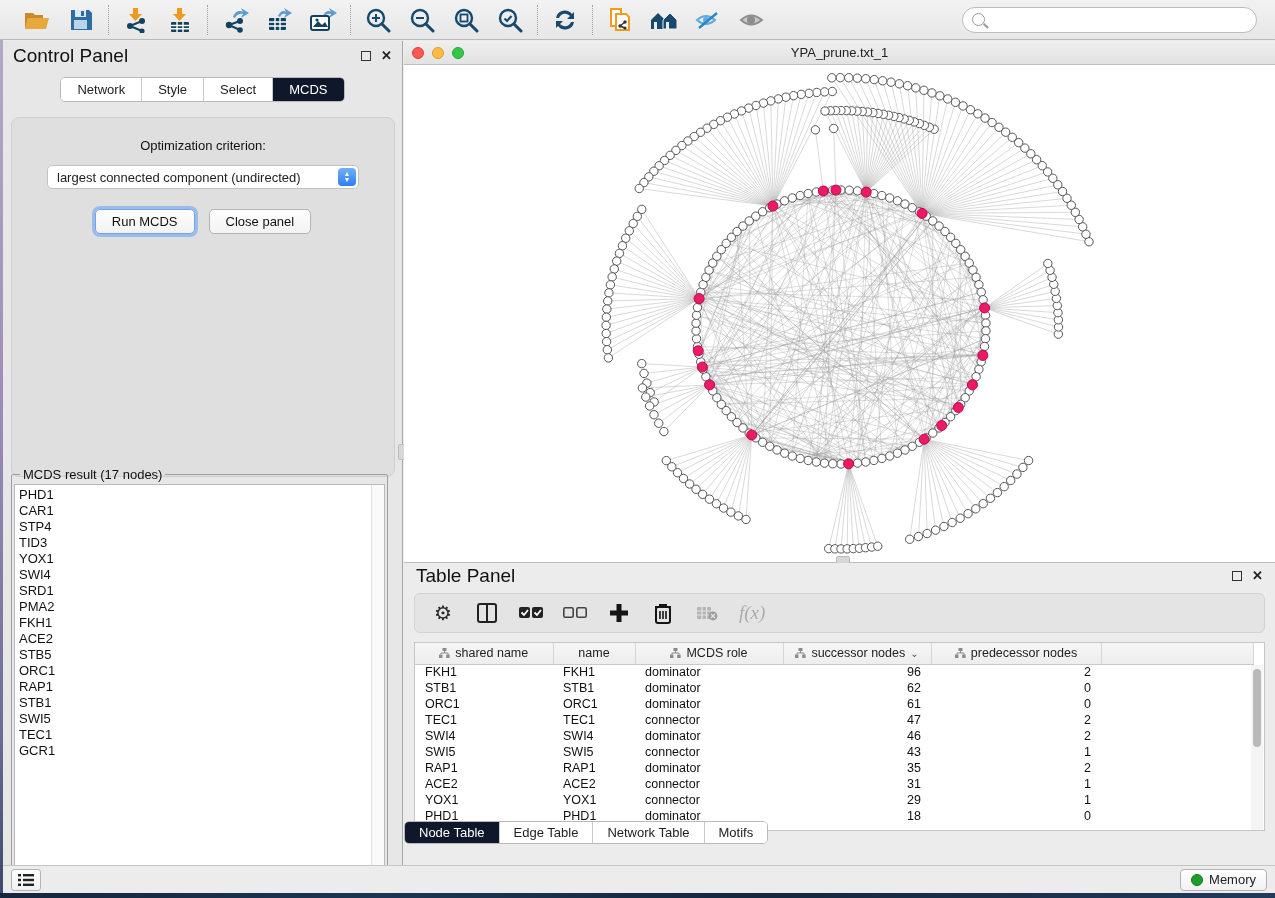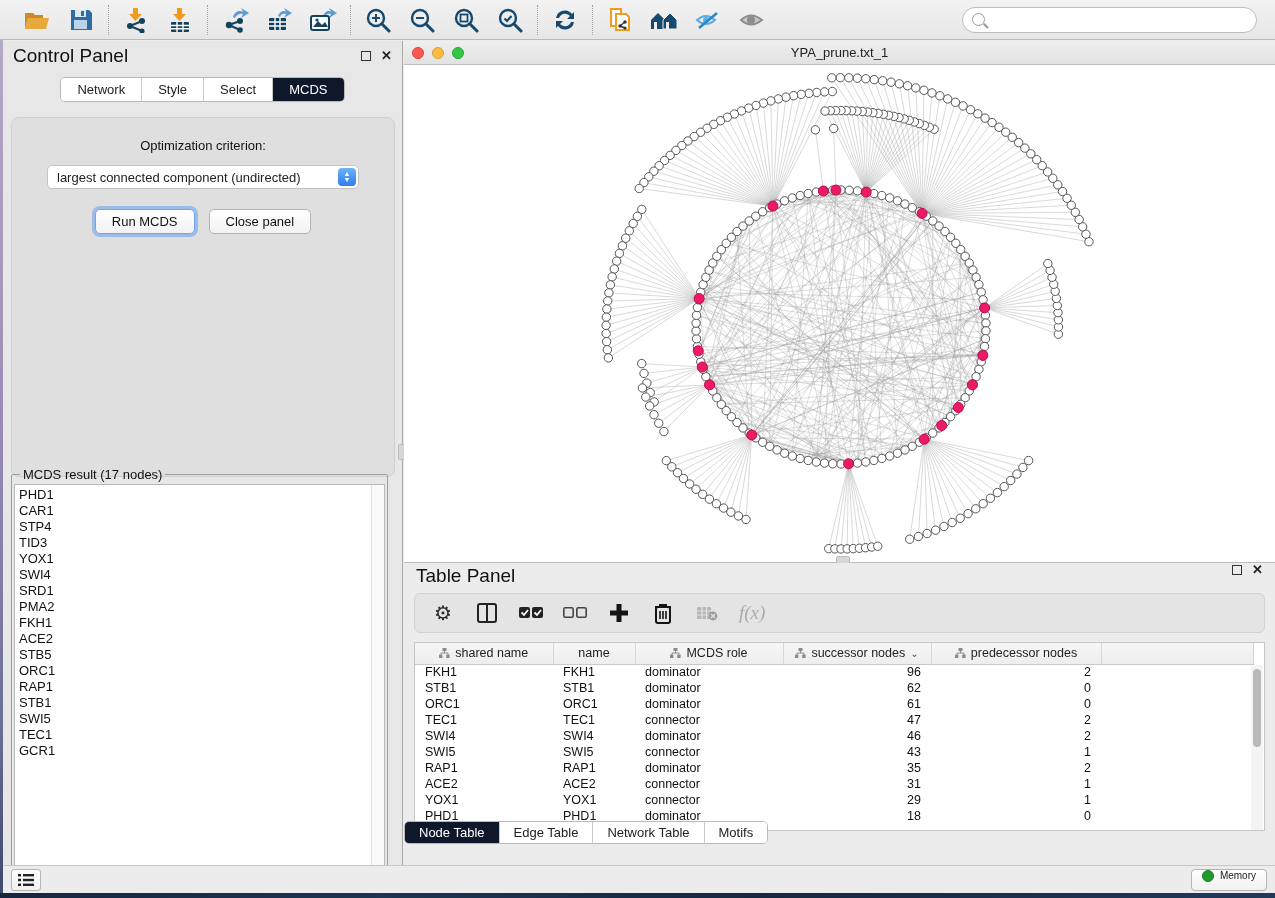--- a/index.html
+++ b/index.html
@@ -66,21 +66,21 @@
   .result-list li { font-size:13px; line-height:16px; color:#111; }
   .list-scroll { position:absolute; right:0; top:0; width:13px; height:100%;
     background:#fafafa; border-left:1px solid #e2e2e2; }
 
   
   .statusbar { position:absolute; left:3px; top:865px; width:1272px; height:28px;
     background:#ececec; border-top:1px solid #c6c6c6; display:flex; align-items:center; padding:0 8px; }
   .status-left-btn { width:30px; height:22px; border:1px solid #b4b4b4; border-radius:3px;
     background:linear-gradient(#fdfdfd,#f0f0f0); display:flex; align-items:center; justify-content:center; }
   .memory-btn { margin-left:auto; height:22px; border:1px solid #b4b4b4; border-radius:4px;
-    background:linear-gradient(#ffffff,#f1f1f1); display:flex; gap:6px; padding:0 10px; font-size:10px; }
+    background:linear-gradient(#ffffff,#f1f1f1); display:flex; align-items:center; gap:6px; padding:0 10px; font-size:13px; }
   .memory-dot { width:12px; height:12px; border-radius:50%; background:#1f9d2c; border:1px solid #157a20; }
 
   
   .network-window { position:absolute; left:404px; top:41px; width:871px; height:522px;
     background:#fff; border-bottom:1px solid #bdbdbd; }
   .net-titlebar { height:24px; background:linear-gradient(#efefef,#e2e2e2); border-bottom:1px solid #bdbdbd;
     display:flex; align-items:center; padding:0 8px; position:relative; }
   .traffic { display:flex; gap:8px; }
   .light { width:12px; height:12px; border-radius:50%; }
   .light.red { background:#fc5753; border:1px solid #df3e39; }
@@ -111,21 +111,21 @@
   td.num { text-align:right; padding-right:14px; }
   .th-inner { display:flex; align-items:center; justify-content:center; gap:5px; }
   .shared-icon svg { display:block; }
   .sort-chev { font-size:10px; color:#555; }
   .tbl-vscroll { position:absolute; right:1px; top:22px; width:12px; height:165px; background:#f4f4f4; }
   .tbl-thumb { position:absolute; left:2px; top:4px; width:8px; height:78px; background:#b9b9b9; border-radius:4px; }
 
   .tp-tabs { position:absolute; left:0; width:871px; top:258px; display:flex; justify-content:flex-start; }
   .tp-tabs .seg-tab { padding:3px 14px; }
 
-  .tp-title-row { height:24px; display:flex; align-items:flex-start; padding:2px 12px 0 12px; }
+  .tp-title-row { height:24px; display:flex; align-items:center; padding:2px 12px 0 12px; }
 </style>
 </head>
 <body>
 
 <div class="app">
 
   <div class="toolbar">
     <div class="tb-group">
       <div class="tb-btn">
         <svg width="26" height="22" viewBox="0 0 26 22">

